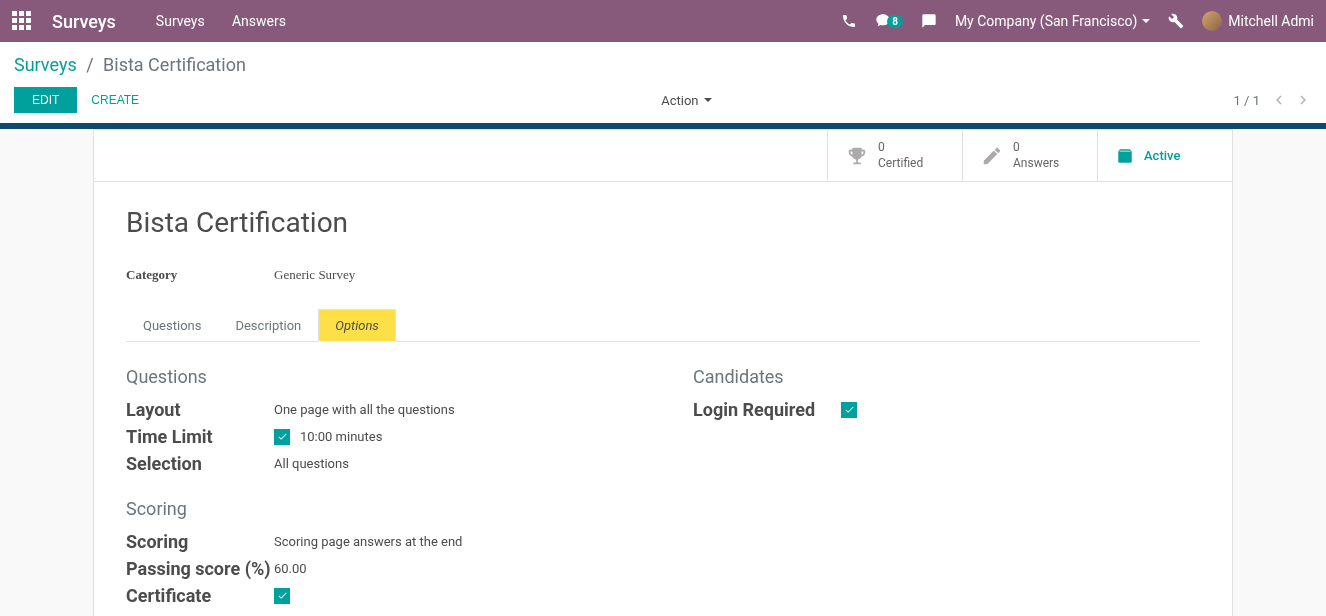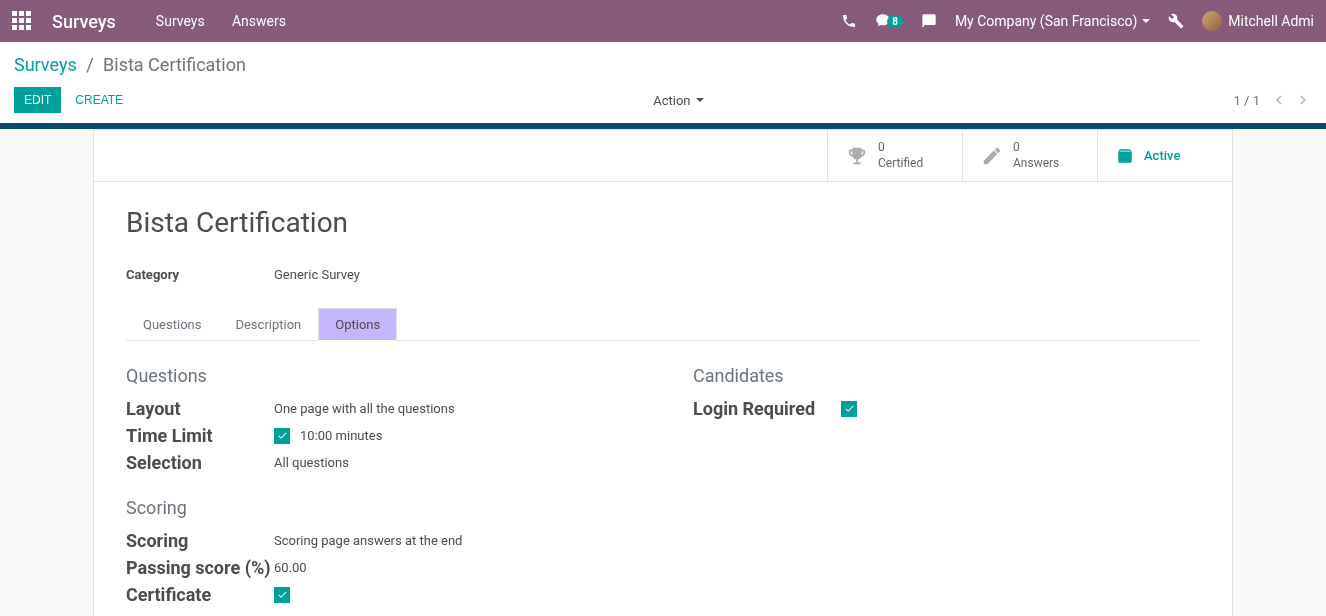--- a/index.html
+++ b/index.html
@@ -18,21 +18,21 @@
 .msg-badge { background: #00a09d; color: #fff; border-radius: 10px; font-size: 10px; padding: 1px 5px; margin-left: -4px; font-weight: bold; }
 .caret-down { display: inline-block; margin-left: 5px; width: 0; height: 0; border-left: 4px solid transparent; border-right: 4px solid transparent; border-top: 4px solid #fff; }
 .avatar { width: 20px; height: 20px; border-radius: 50%; background: linear-gradient(135deg,#d4a574,#8b6341); margin-right: 6px; }
 
 .control-bar { background: #fff; border-bottom: 6px solid #0c4a6e; }
 .breadcrumb-row { padding: 12px 14px 6px; }
 .breadcrumb { font-size: 18px; color: #6c757d; }
 .breadcrumb a { color: #00a09d; text-decoration: none; cursor: pointer; }
 .breadcrumb-sep { color: #6c757d; margin: 0 5px; }
 .toolbar-row { display: flex; align-items: center; padding: 6px 14px 10px; }
-.btn-edit { background: #00a09d; color: #fff; border: none; padding: 6px 10px; font-size: 12px; font-weight: 500; cursor: pointer; margin-right: 14px; }
+.btn-edit { background: #00a09d; color: #fff; border: none; padding: 6px 18px; font-size: 12px; font-weight: 500; cursor: pointer; margin-right: 14px; }
 .btn-create { background: none; color: #00a09d; border: none; font-size: 12px; font-weight: 500; cursor: pointer; }
 .toolbar-center { flex: 1; display: flex; justify-content: center; }
 .action-dd { color: #4c4c4c; cursor: pointer; font-size: 13px; display: flex; align-items: center; }
 .action-dd .caret-down { border-top-color: #4c4c4c; }
 .pager { display: flex; align-items: center; gap: 10px; color: #6c757d; }
 .pager-arrows { display: flex; gap: 6px; }
 .pager-arrow { width: 18px; height: 18px; fill: #adb5bd; cursor: pointer; }
 
 .form-sheet-wrap { padding: 0 0 20px; }
 .form-sheet { background: #fff; border: 1px solid #e0e0e0; width: 1140px; margin: 0 auto; position: relative; }
@@ -40,27 +40,27 @@
 .stat-button { display: flex; align-items: center; gap: 10px; padding: 10px 18px; border-left: 1px solid #e0e0e0; cursor: pointer; min-width: 135px; }
 .stat-button .sb-icon { width: 22px; height: 22px; fill: #7C7BAD; opacity: 0.7; }
 .stat-button.sb-gray .sb-icon { fill: #888; }
 .stat-text { display: flex; flex-direction: column; font-size: 12px; color: #666; line-height: 1.3; }
 .stat-num { font-weight: 400; color: #666; }
 .stat-active { color: #00a09d; font-weight: 500; }
 .sb-active-icon { width: 18px; height: 18px; fill: #00a09d; }
 
 .form-body { padding: 24px 32px; }
 .record-title { font-size: 28px; font-weight: 400; color: #4c4c4c; margin-bottom: 28px; }
-.field-row { display: flex; margin-bottom: 8px; }
+.field-row { display: flex; margin-bottom: 8px; font-family: Liberation Serif, serif; }
 .field-label { font-weight: bold; font-size: 13px; color: #4c4c4c; width: 148px; }
 .field-value { font-size: 13px; color: #4c4c4c; }
 
 .tabs { display: flex; border-bottom: 1px solid #dee2e6; margin-top: 26px; }
 .tab { padding: 8px 16px; border: 1px solid transparent; cursor: pointer; color: #6c757d; font-size: 13px; border-bottom: none; }
-.tab.active { border-color: #dee2e6; border-bottom: 1px solid #fff; margin-bottom: -1px; color: #4c4c4c; background: #c4b5fd; }
+.tab.active { border-color: #dee2e6; border-bottom: 1px solid #fff; margin-bottom: -1px; color: #4c4c4c; background: #fde047; font-style: italic; }
 
 .options-grid { display: flex; gap: 60px; margin-top: 24px; }
 .options-col { flex: 1; }
 .section-title { font-size: 18px; font-weight: 400; color: #6c757d; margin-bottom: 12px; }
 .opt-row { display: flex; align-items: center; margin-bottom: 6px; }
 .opt-label { font-weight: bold; font-size: 18px; color: #4c4c4c; width: 148px; }
 .opt-value { font-size: 13px; color: #4c4c4c; display: flex; align-items: center; gap: 10px; }
 .checkbox { width: 16px; height: 16px; background: #00a09d; display: inline-flex; align-items: center; justify-content: center; }
 .checkbox svg { width: 11px; height: 11px; fill: #fff; }
 </style>

